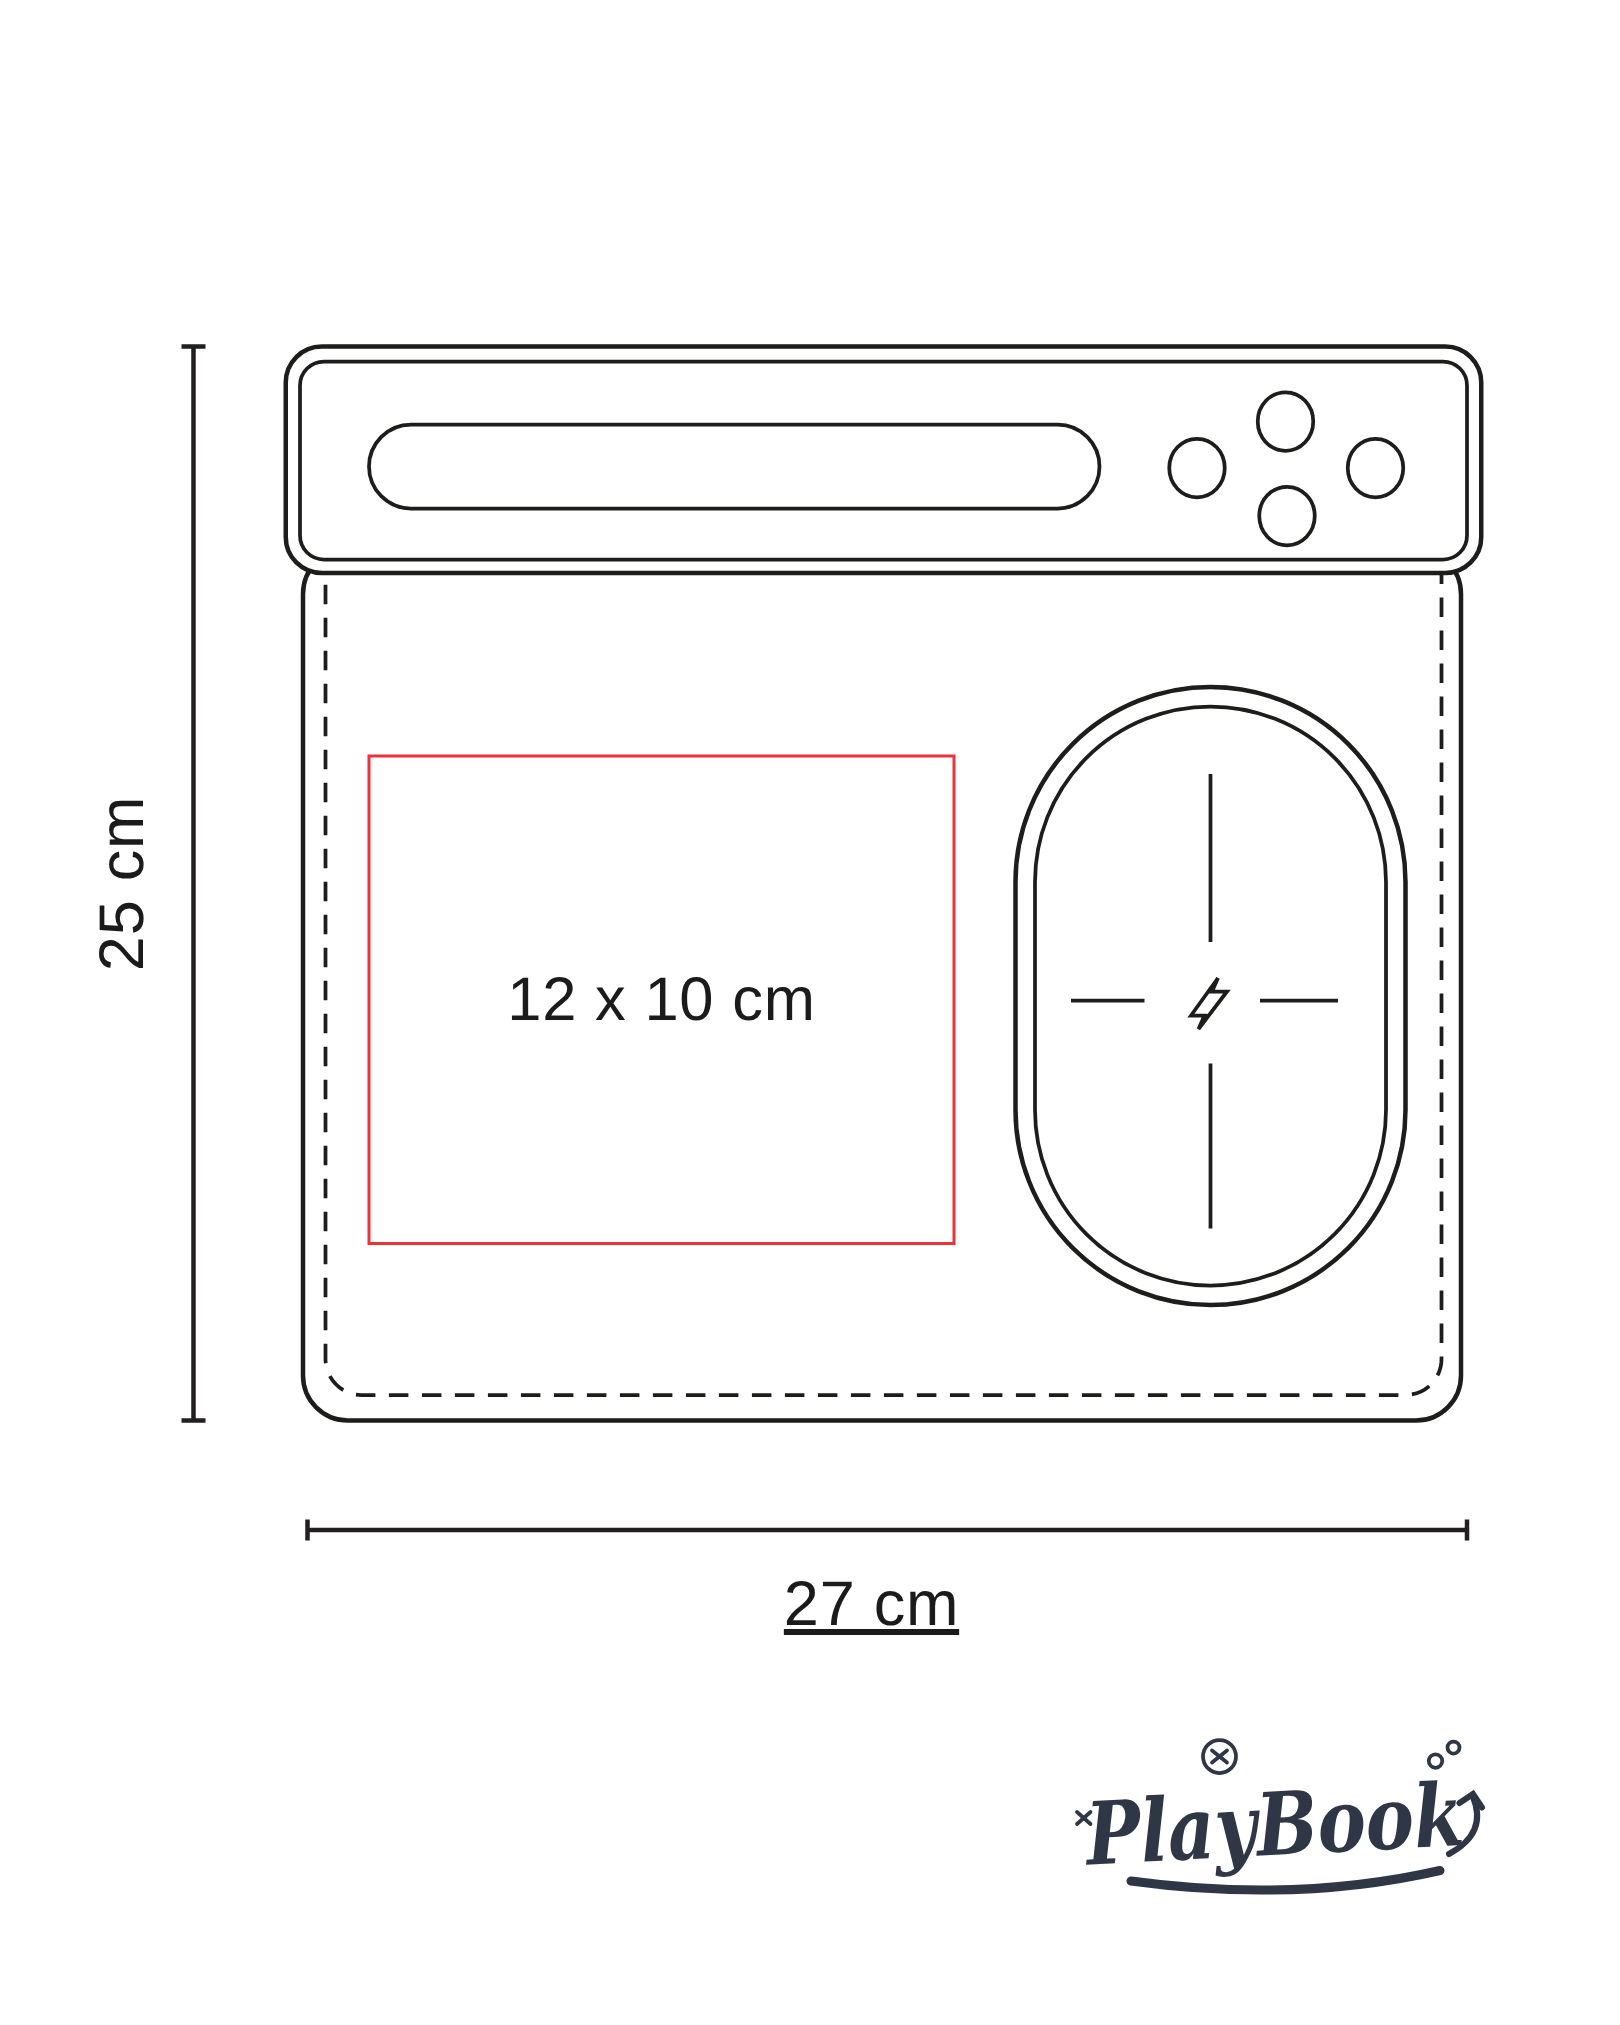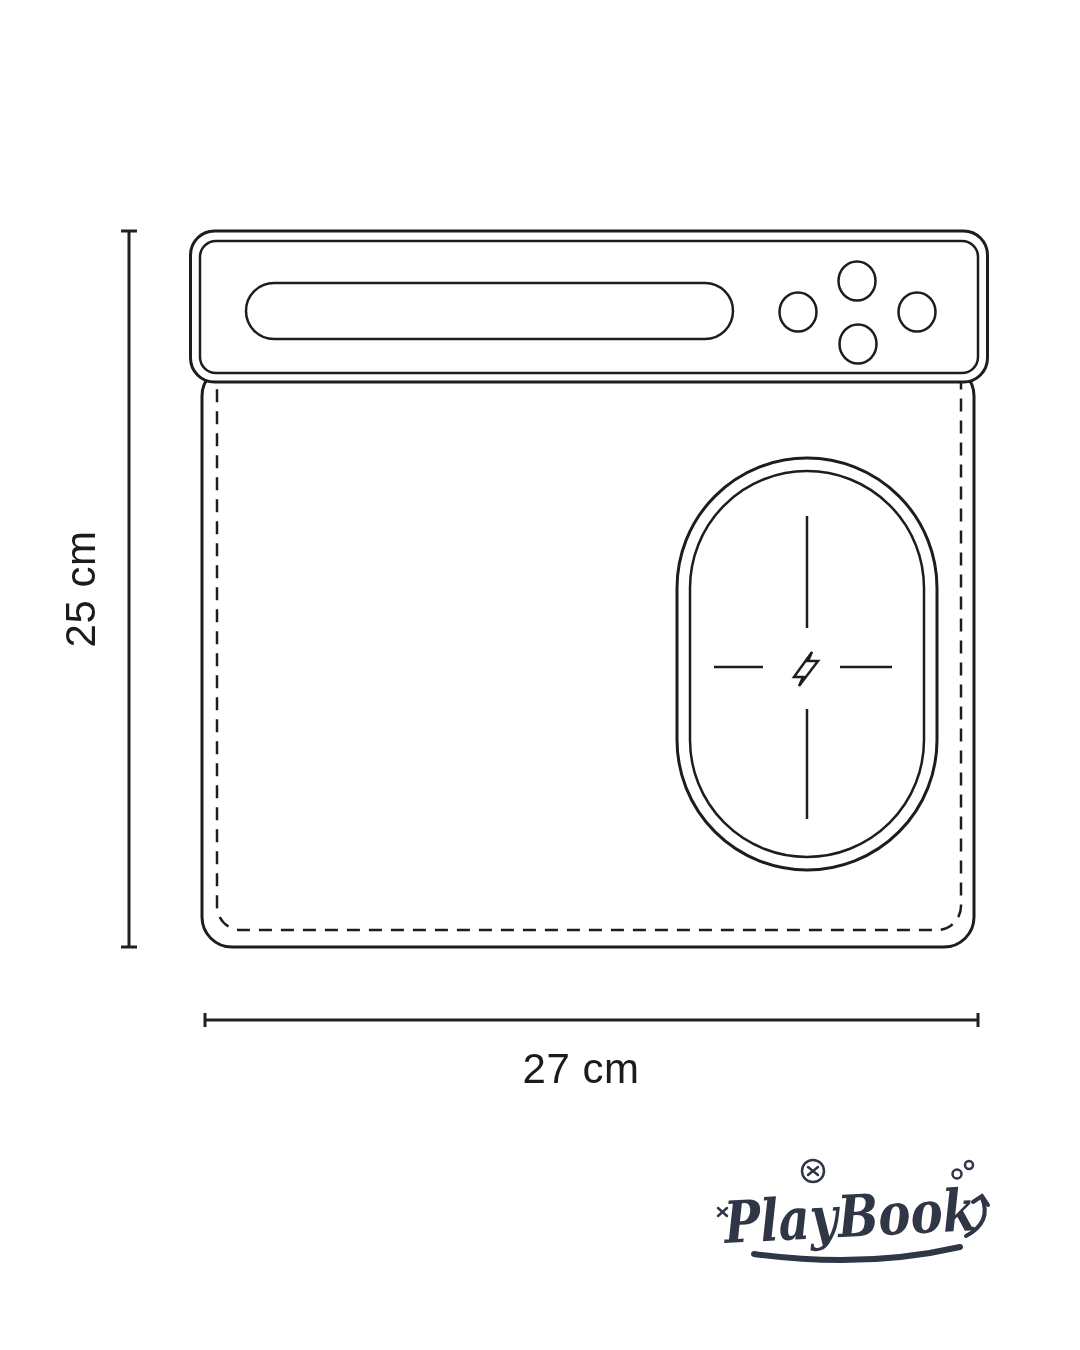--- a/index.html
+++ b/index.html
@@ -29,20 +29,21 @@
     letter-spacing: 0.5px;
   }
   #height-label {
     left: 81px;
     top: 589px;
     transform: translate(-50%, -50%) rotate(-90deg);
   }
   #width-label {
     left: 581px;
     top: 1069px;
+    text-decoration: underline;
   }
   #print-area {
     position: absolute;
     left: 245px;
     top: 503px;
     width: 392px;
     height: 327px;
     box-sizing: border-box;
     border: 2px solid #ee3338;
     display: flex;
@@ -93,20 +94,23 @@
 
     <line x1="129" y1="231" x2="129" y2="947" stroke="#231f20" stroke-width="3"></line>
     <line x1="121" y1="231" x2="137" y2="231" stroke="#231f20" stroke-width="3"></line>
     <line x1="121" y1="947" x2="137" y2="947" stroke="#231f20" stroke-width="3"></line>
 
     <line x1="205" y1="1020" x2="978" y2="1020" stroke="#231f20" stroke-width="3"></line>
     <line x1="205" y1="1013" x2="205" y2="1027" stroke="#231f20" stroke-width="3"></line>
     <line x1="978" y1="1013" x2="978" y2="1027" stroke="#231f20" stroke-width="3"></line>
   </svg>
 
+  <div id="print-area">
+    <span id="print-area-label">12 x 10 cm</span>
+  </div>
 
   <div id="height-label" class="dim-label">25 cm</div>
   <div id="width-label" class="dim-label">27 cm</div>
 
   <svg id="brand-logo" width="292" height="118" viewBox="0 0 292 118">
 
     <g stroke="#2f3645" stroke-width="2.5" stroke-linecap="round">
       <line x1="4" y1="52" x2="13" y2="60"></line>
       <line x1="13" y1="52" x2="4" y2="60"></line>
     </g>

